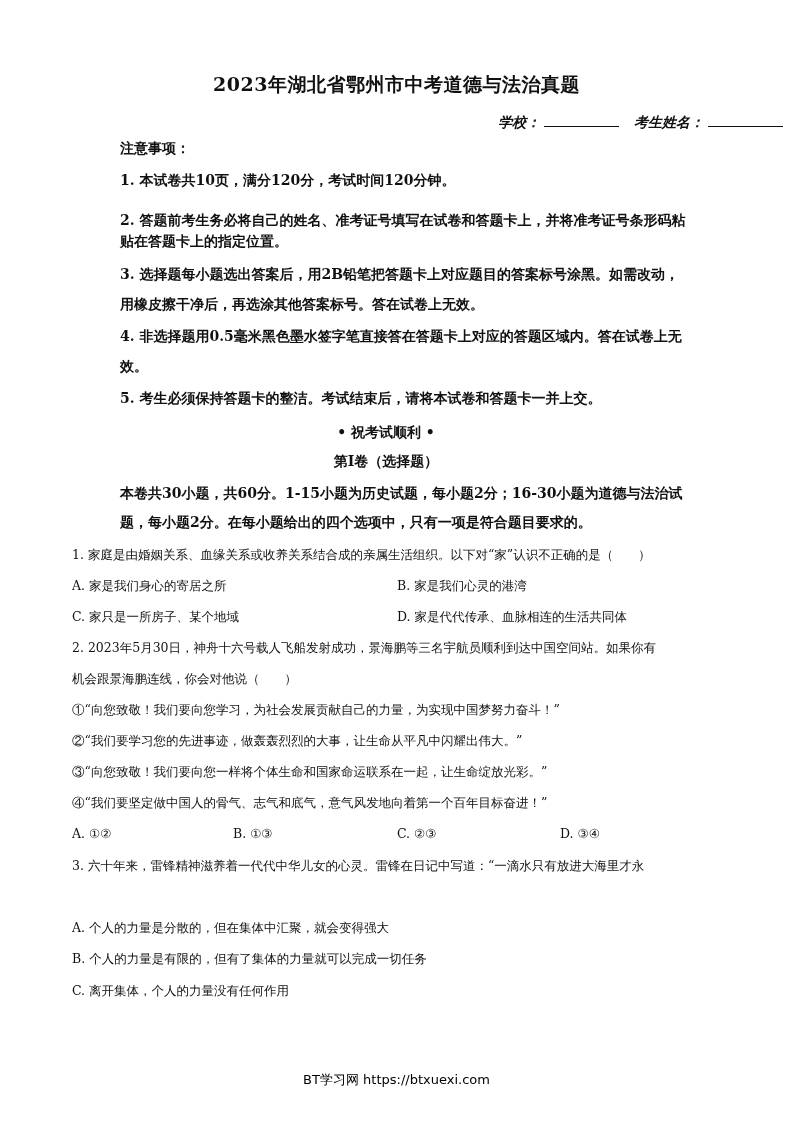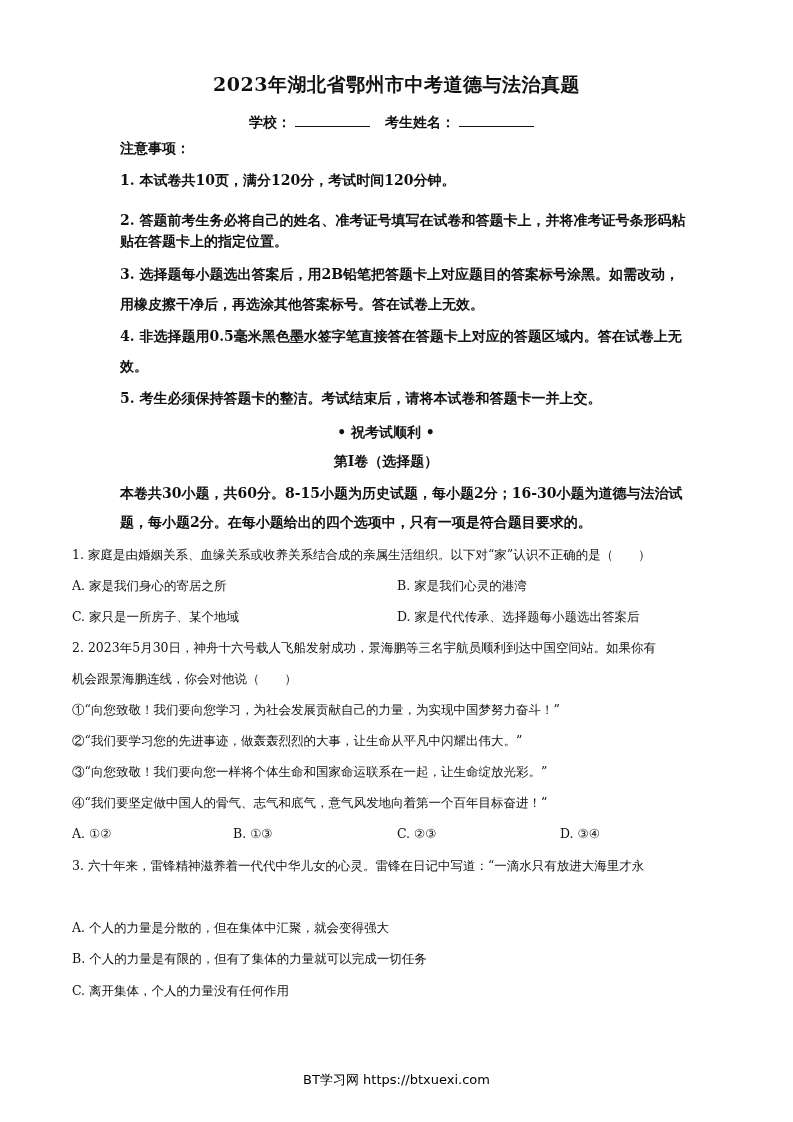--- a/index.html
+++ b/index.html
@@ -1,22 +1,22 @@
 <!DOCTYPE html>
 <html><head>
 <meta charset="utf-8">
 <style>
   html, body { margin: 0; padding: 0; background: #ffffff; }
   body { width: 793px; height: 1122px; position: relative; overflow: hidden;
          font-family: "DejaVu Serif", "Liberation Serif", serif; color: #111; }
   .page { position: absolute; left: 0; top: 0; width: 793px; height: 1122px; }
   .title { position: absolute; top: 72px; left: 0; width: 793px; text-align: center;
            font-size: 19px; font-weight: bold; letter-spacing: 0.5px; }
-  .fields { position: absolute; top: 112px; left: 0; width: 793px; text-align: center;
-            font-size: 14px; font-weight: bold; }
+  .fields { position: absolute; top: 112px; left: 0; width: 793px; text-align: right;
+            font-size: 14px; font-weight: bold; font-style: italic; }
   .fields .blank { display: inline-block; width: 75px; border-bottom: 1px solid #111;
                    margin: 0 10px 0 4px; height: 14px; vertical-align: baseline; }
   .line { position: absolute; left: 72px; width: 652px; white-space: nowrap; font-size: 14px; }
   .b { font-weight: bold; margin-left: 48px; }
   .center { left: 0; width: 676px; text-align: center; }
   .q { font-size: 12.5px; font-weight: normal; }
   .opt { position: absolute; font-size: 12.5px; white-space: nowrap; }
   .footer { position: absolute; top: 1071px; left: 0; width: 793px; text-align: center;
             font-family: "DejaVu Sans", "Liberation Sans", sans-serif; font-size: 13px; color: #000000; }
 </style>
@@ -37,28 +37,28 @@
   <div class="line b" style="top:212px">2. 答题前考生务必将自己的姓名、准考证号填写在试卷和答题卡上，并将准考证号条形码粘</div>
   <div class="line b" style="top:233px">贴在答题卡上的指定位置。</div>
   <div class="line b" style="top:266px">3. 选择题每小题选出答案后，用2B铅笔把答题卡上对应题目的答案标号涂黑。如需改动，</div>
   <div class="line b" style="top:296px">用橡皮擦干净后，再选涂其他答案标号。答在试卷上无效。</div>
   <div class="line b" style="top:328px">4. 非选择题用0.5毫米黑色墨水签字笔直接答在答题卡上对应的答题区域内。答在试卷上无</div>
   <div class="line b" style="top:358px">效。</div>
   <div class="line b" style="top:390px">5. 考生必须保持答题卡的整洁。考试结束后，请将本试卷和答题卡一并上交。</div>
 
   <div class="line b center" style="top:424px">• 祝考试顺利 •</div>
   <div class="line b center" style="top:453px">第Ⅰ卷（选择题）</div>
-  <div class="line b" style="top:485px">本卷共30小题，共60分。8-15小题为历史试题，每小题2分；16-30小题为道德与法治试</div>
+  <div class="line b" style="top:485px">本卷共30小题，共60分。1-15小题为历史试题，每小题2分；16-30小题为道德与法治试</div>
   <div class="line b" style="top:514px">题，每小题2分。在每小题给出的四个选项中，只有一项是符合题目要求的。</div>
 
   <div class="line q" style="top:547px">1. 家庭是由婚姻关系、血缘关系或收养关系结合成的亲属生活组织。以下对“家”认识不正确的是（　　）</div>
   <div class="opt" style="top:578px; left:72px">A. 家是我们身心的寄居之所</div>
   <div class="opt" style="top:578px; left:397px">B. 家是我们心灵的港湾</div>
   <div class="opt" style="top:609px; left:72px">C. 家只是一所房子、某个地域</div>
-  <div class="opt" style="top:609px; left:397px">D. 家是代代传承、选择题每小题选出答案后</div>
+  <div class="opt" style="top:609px; left:397px">D. 家是代代传承、血脉相连的生活共同体</div>
 
   <div class="line q" style="top:640px">2. 2023年5月30日，神舟十六号载人飞船发射成功，景海鹏等三名宇航员顺利到达中国空间站。如果你有</div>
   <div class="line q" style="top:671px">机会跟景海鹏连线，你会对他说（　　）</div>
   <div class="line q" style="top:702px">①“向您致敬！我们要向您学习，为社会发展贡献自己的力量，为实现中国梦努力奋斗！”</div>
   <div class="line q" style="top:733px">②“我们要学习您的先进事迹，做轰轰烈烈的大事，让生命从平凡中闪耀出伟大。”</div>
   <div class="line q" style="top:764px">③“向您致敬！我们要向您一样将个体生命和国家命运联系在一起，让生命绽放光彩。”</div>
   <div class="line q" style="top:795px">④“我们要坚定做中国人的骨气、志气和底气，意气风发地向着第一个百年目标奋进！”</div>
   <div class="opt" style="top:826px; left:72px">A. ①②</div>
   <div class="opt" style="top:826px; left:233px">B. ①③</div>
   <div class="opt" style="top:826px; left:397px">C. ②③</div>

